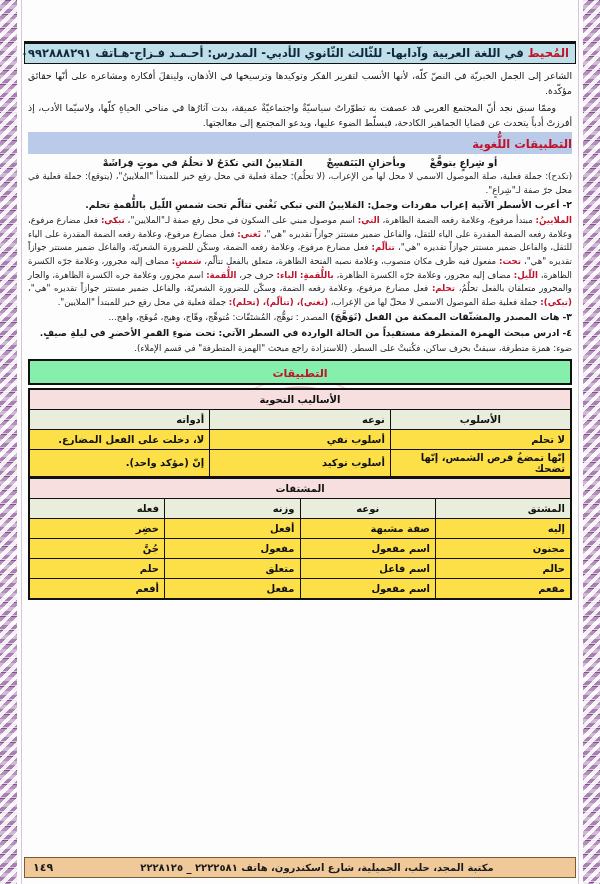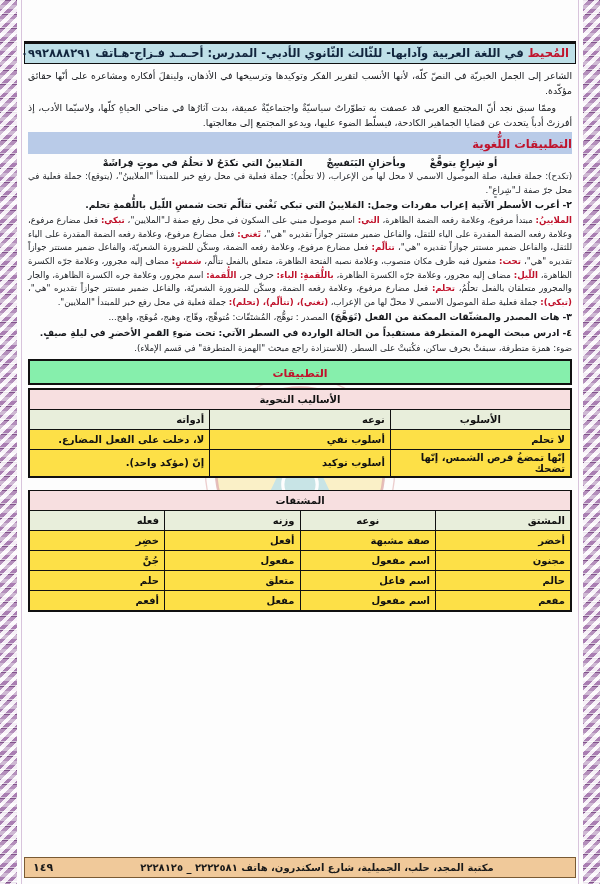--- a/index.html
+++ b/index.html
@@ -257,33 +257,33 @@
             <td class="t-cell">لا، دخلت على الفعل المضارع.</td>
           </tr>
           <tr>
             <td class="t-cell">إنّها تمضغُ قرص الشمس، إنّها تضحك</td>
             <td class="t-cell">أسلوب توكيد</td>
             <td class="t-cell">إنّ (مؤكد واحد).</td>
           </tr>
         </tbody>
           </table>
 
-        <table class="grid" style="margin-top:12px;border-top:none">
+        <table class="grid" style="margin-top:0;border-top:none">
           <tbody>
               <tr>
             <td class="t-section" colspan="4">المشتقات</td>
           </tr>
           <tr>
             <td class="t-head c-c">المشتق</td>
             <td class="t-head c-a">نوعه</td>
             <td class="t-head c-c">وزنه</td>
             <td class="t-head c-d">فعله</td>
           </tr>
           <tr>
-            <td class="t-cell">أخضر</td>
+            <td class="t-cell">إليه</td>
             <td class="t-cell">صفة مشبهة</td>
             <td class="t-cell">أفعل</td>
             <td class="t-cell">خضِر</td>
           </tr>
           <tr>
             <td class="t-cell">مجنون</td>
             <td class="t-cell">اسم مفعول</td>
             <td class="t-cell">مفعول</td>
             <td class="t-cell">جُنَّ</td>
           </tr>

